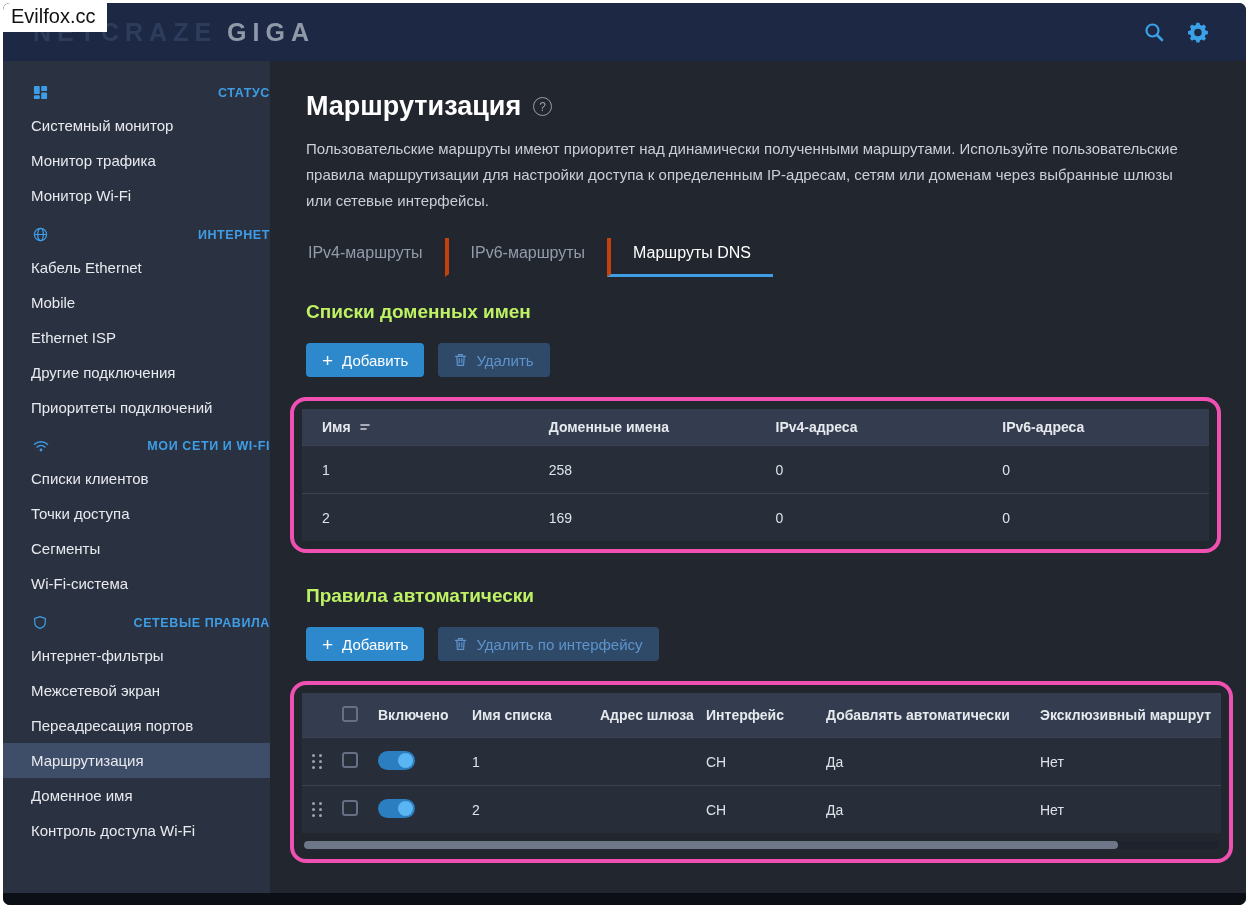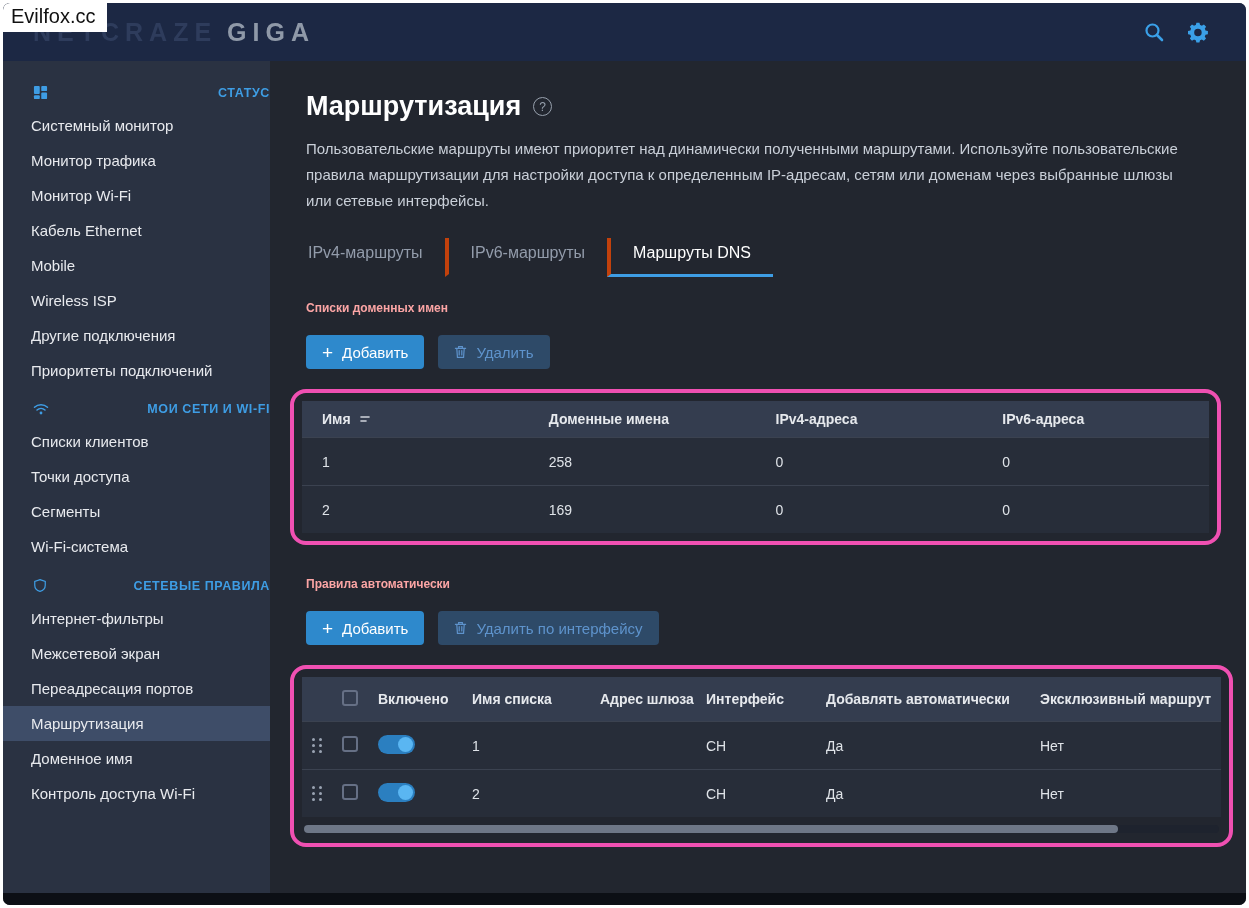--- a/index.html
+++ b/index.html
@@ -32,21 +32,21 @@
   .help-circle { width:19px; height:19px; border:1.5px solid #97a0ad; border-radius:50%; color:#97a0ad; font-size:12px; font-weight:400; display:flex; align-items:center; justify-content:center; cursor:pointer; }
   .desc { color:#c9cfd8; font-size:15px; line-height:26px; max-width:875px; margin-bottom:24px; }
 
   .tabs { display:flex; align-items:stretch; margin-bottom:24px; }
   .tab { color:#939cab; font-size:16px; padding:6px 22px 12px; border-bottom:3px solid transparent; cursor:pointer; }
   .tab:first-child { padding-left:2px; }
   .tab + .tab { border-left:4px solid #c2410c; border-bottom:3px solid transparent; }
   .tab.active { color:#ffffff; border-bottom-color:#3e9de4; }
   .tab + .tab.active { border-bottom-color:#3e9de4;text-align:right; }
 
-  h2.section-heading { color:#fca5a5; font-size:12px; font-weight:700; margin-bottom:20px; }
+  h2.section-heading { color:#bef264; font-size:19px; font-weight:700; margin-bottom:20px; }
 
   .toolbar { display:flex; gap:14px; margin-bottom:20px; }
   .btn { display:inline-flex; align-items:center; gap:9px; height:34px; padding:0 16px; border:none; border-radius:4px; font-size:15px; font-family:inherit; cursor:pointer; }
   .btn.primary { background:#2e89cc; color:#ffffff; }
   .btn.disabled { background:#2e4a68; color:#5e93cc; }
   .btn .plus { font-size:19px; font-weight:400; line-height:1; }
 
   .pink-wrap { border:4px solid #f050b2; border-radius:16px; padding:8px 8px; margin:0 -3px 32px -16px; background:transparent; }
   .pink-wrap.wide { margin-right:-15px; }
 
@@ -115,23 +115,33 @@
               <rect x="1" y="11" width="6.2" height="4" rx="1"></rect>
               <rect x="8.8" y="8" width="6.2" height="7" rx="1"></rect>
             </svg>
         </span>
         <span class="sec-label">СТАТУС</span>
       </div>
       <div class="nav-item">Системный монитор</div>
       <div class="nav-item">Монитор трафика</div>
       <div class="nav-item">Монитор Wi-Fi</div>
 
+      <div class="nav-head">
+        <span>
+          <svg viewBox="0 0 16 16" width="15" height="15" fill="none" stroke="#3e9de4" stroke-width="1.3">
+              <circle cx="8" cy="8" r="6.5"></circle>
+              <ellipse cx="8" cy="8" rx="3" ry="6.5"></ellipse>
+              <line x1="1.5" y1="8" x2="14.5" y2="8"></line>
+            </svg>
+        </span>
+        <span class="sec-label">ИНТЕРНЕТ</span>
+      </div>
       <div class="nav-item">Кабель Ethernet</div>
       <div class="nav-item">Mobile</div>
-      <div class="nav-item">Wireless ISP</div>
+      <div class="nav-item">Ethernet ISP</div>
       <div class="nav-item">Другие подключения</div>
       <div class="nav-item">Приоритеты подключений</div>
 
       <div class="nav-head">
         <span>
           <svg viewBox="0 0 16 12" width="16" height="12" fill="none" stroke="#3e9de4" stroke-width="1.5" stroke-linecap="round">
               <path d="M1.5 4.2a9.5 9.5 0 0 1 13 0"></path>
               <path d="M4 7a6 6 0 0 1 8 0"></path>
               <circle cx="8" cy="10" r="1.4" fill="#3e9de4" stroke="none"></circle>
             </svg>

